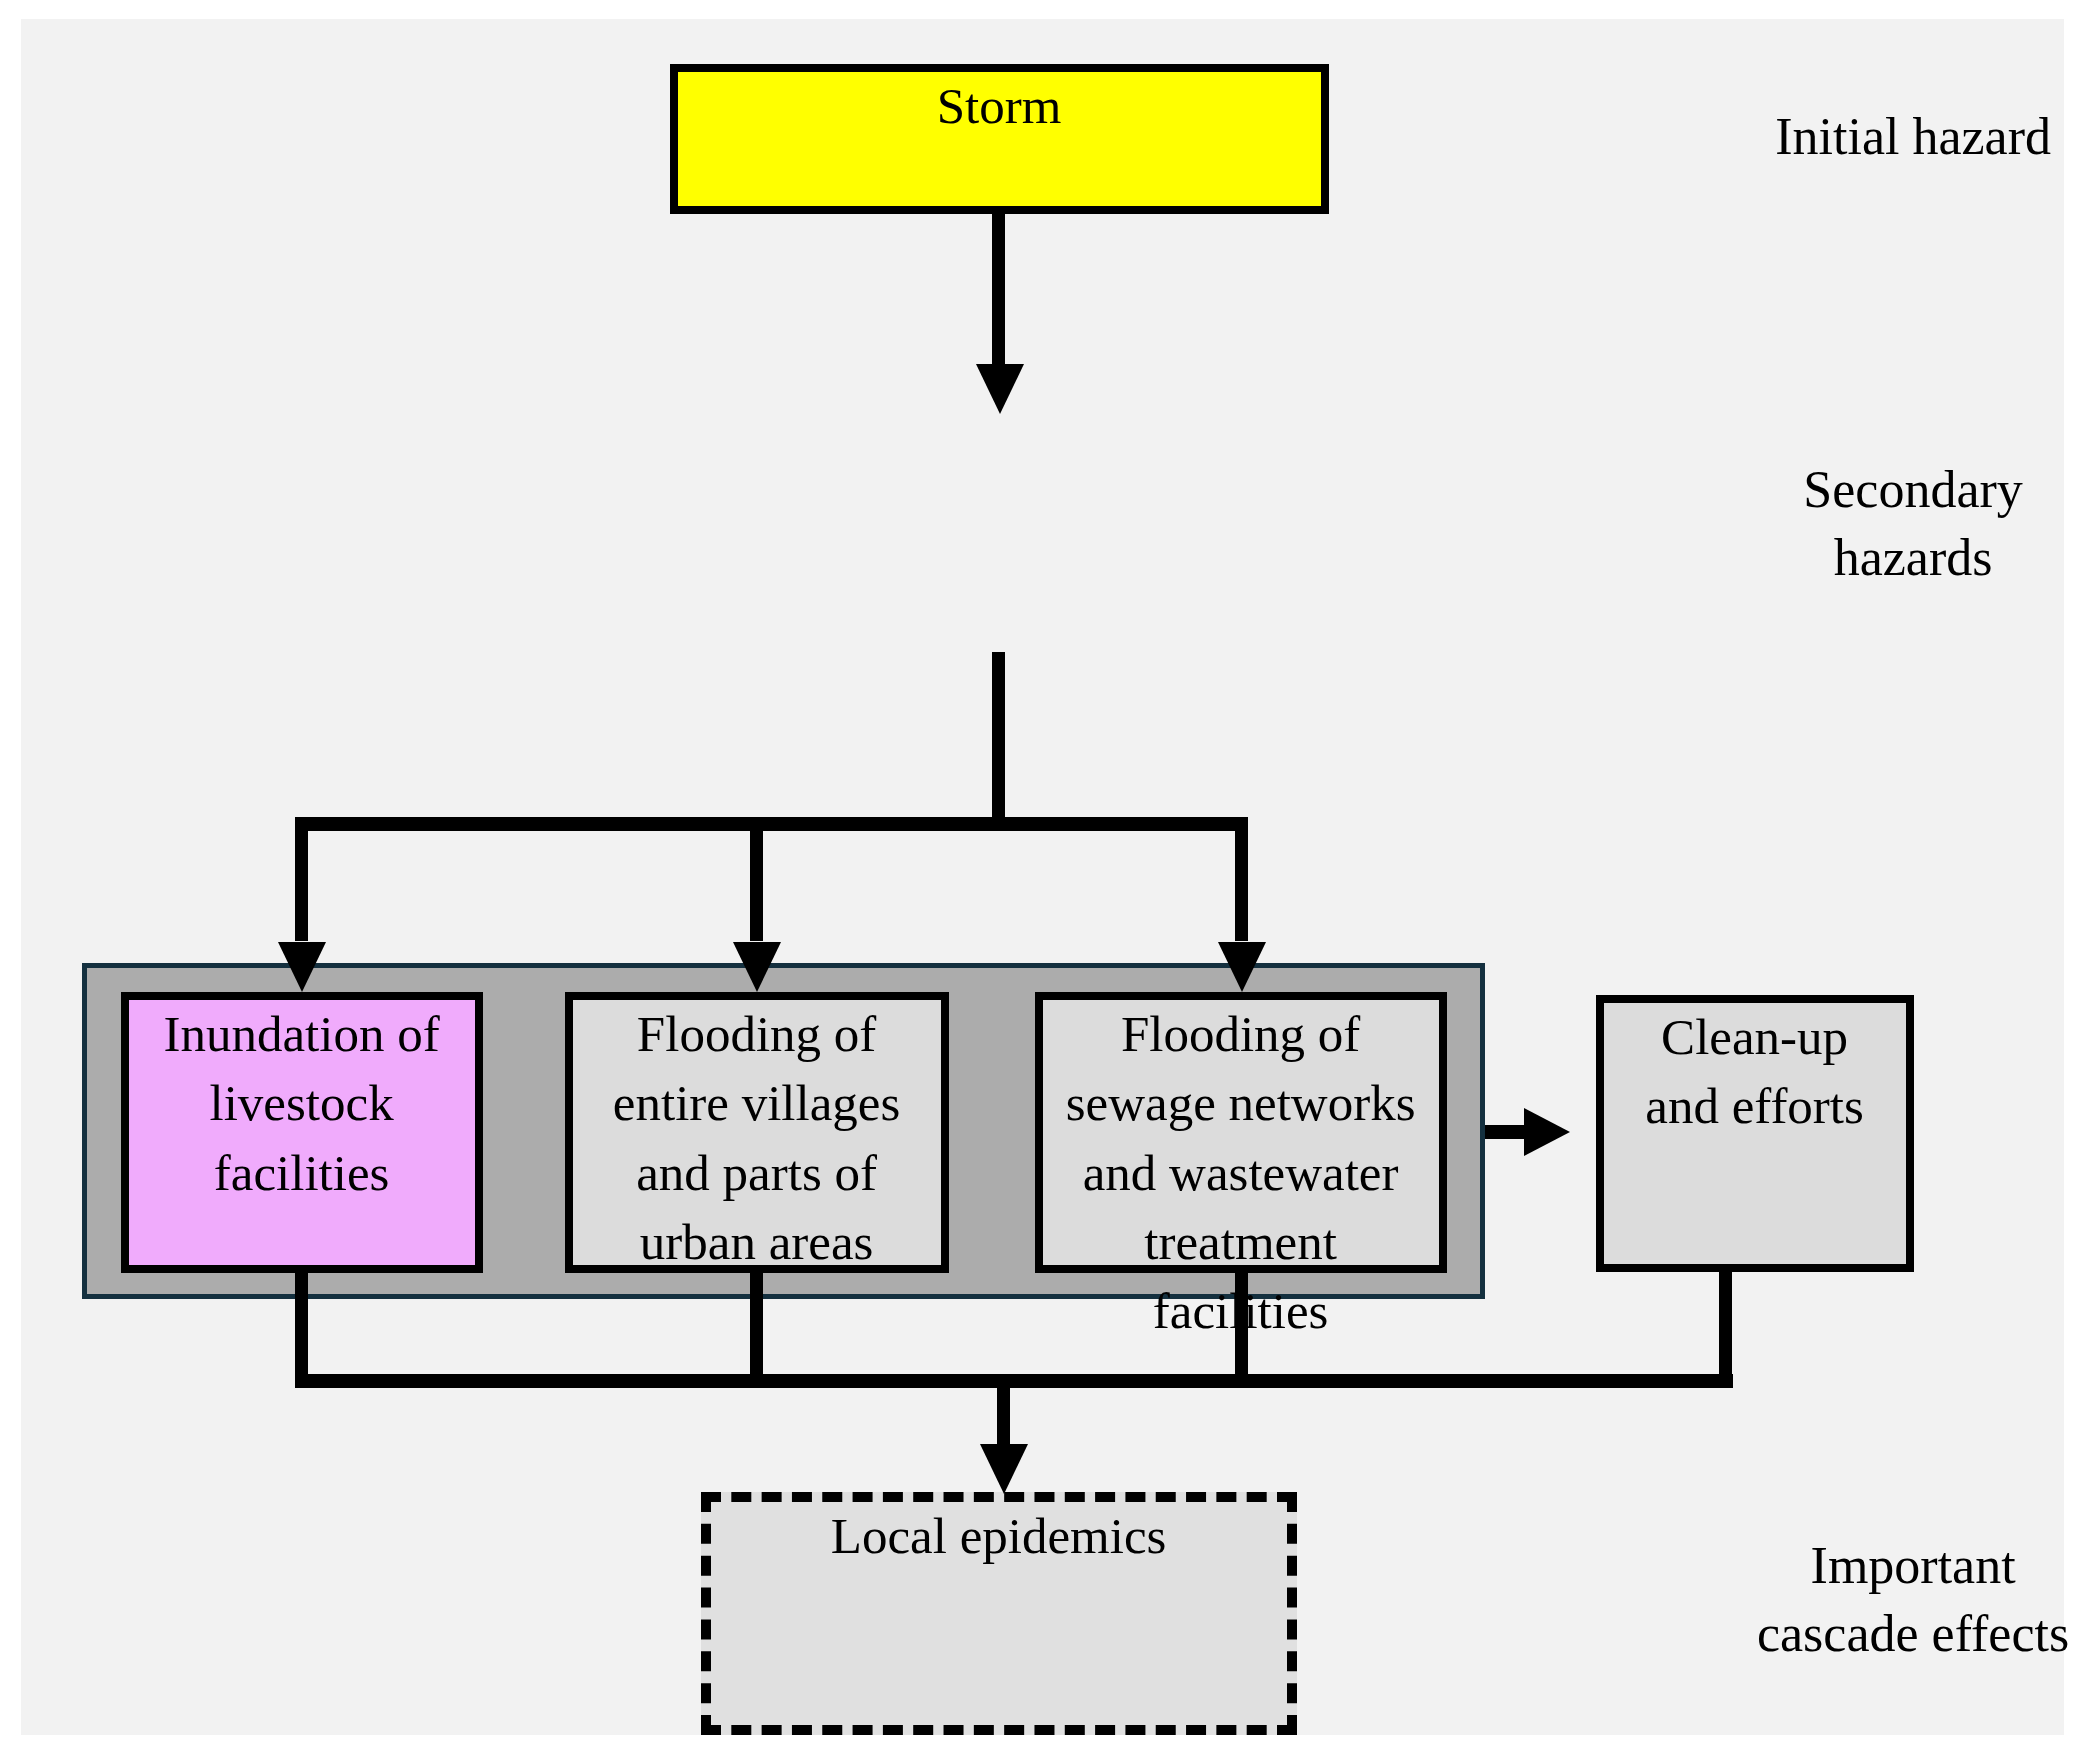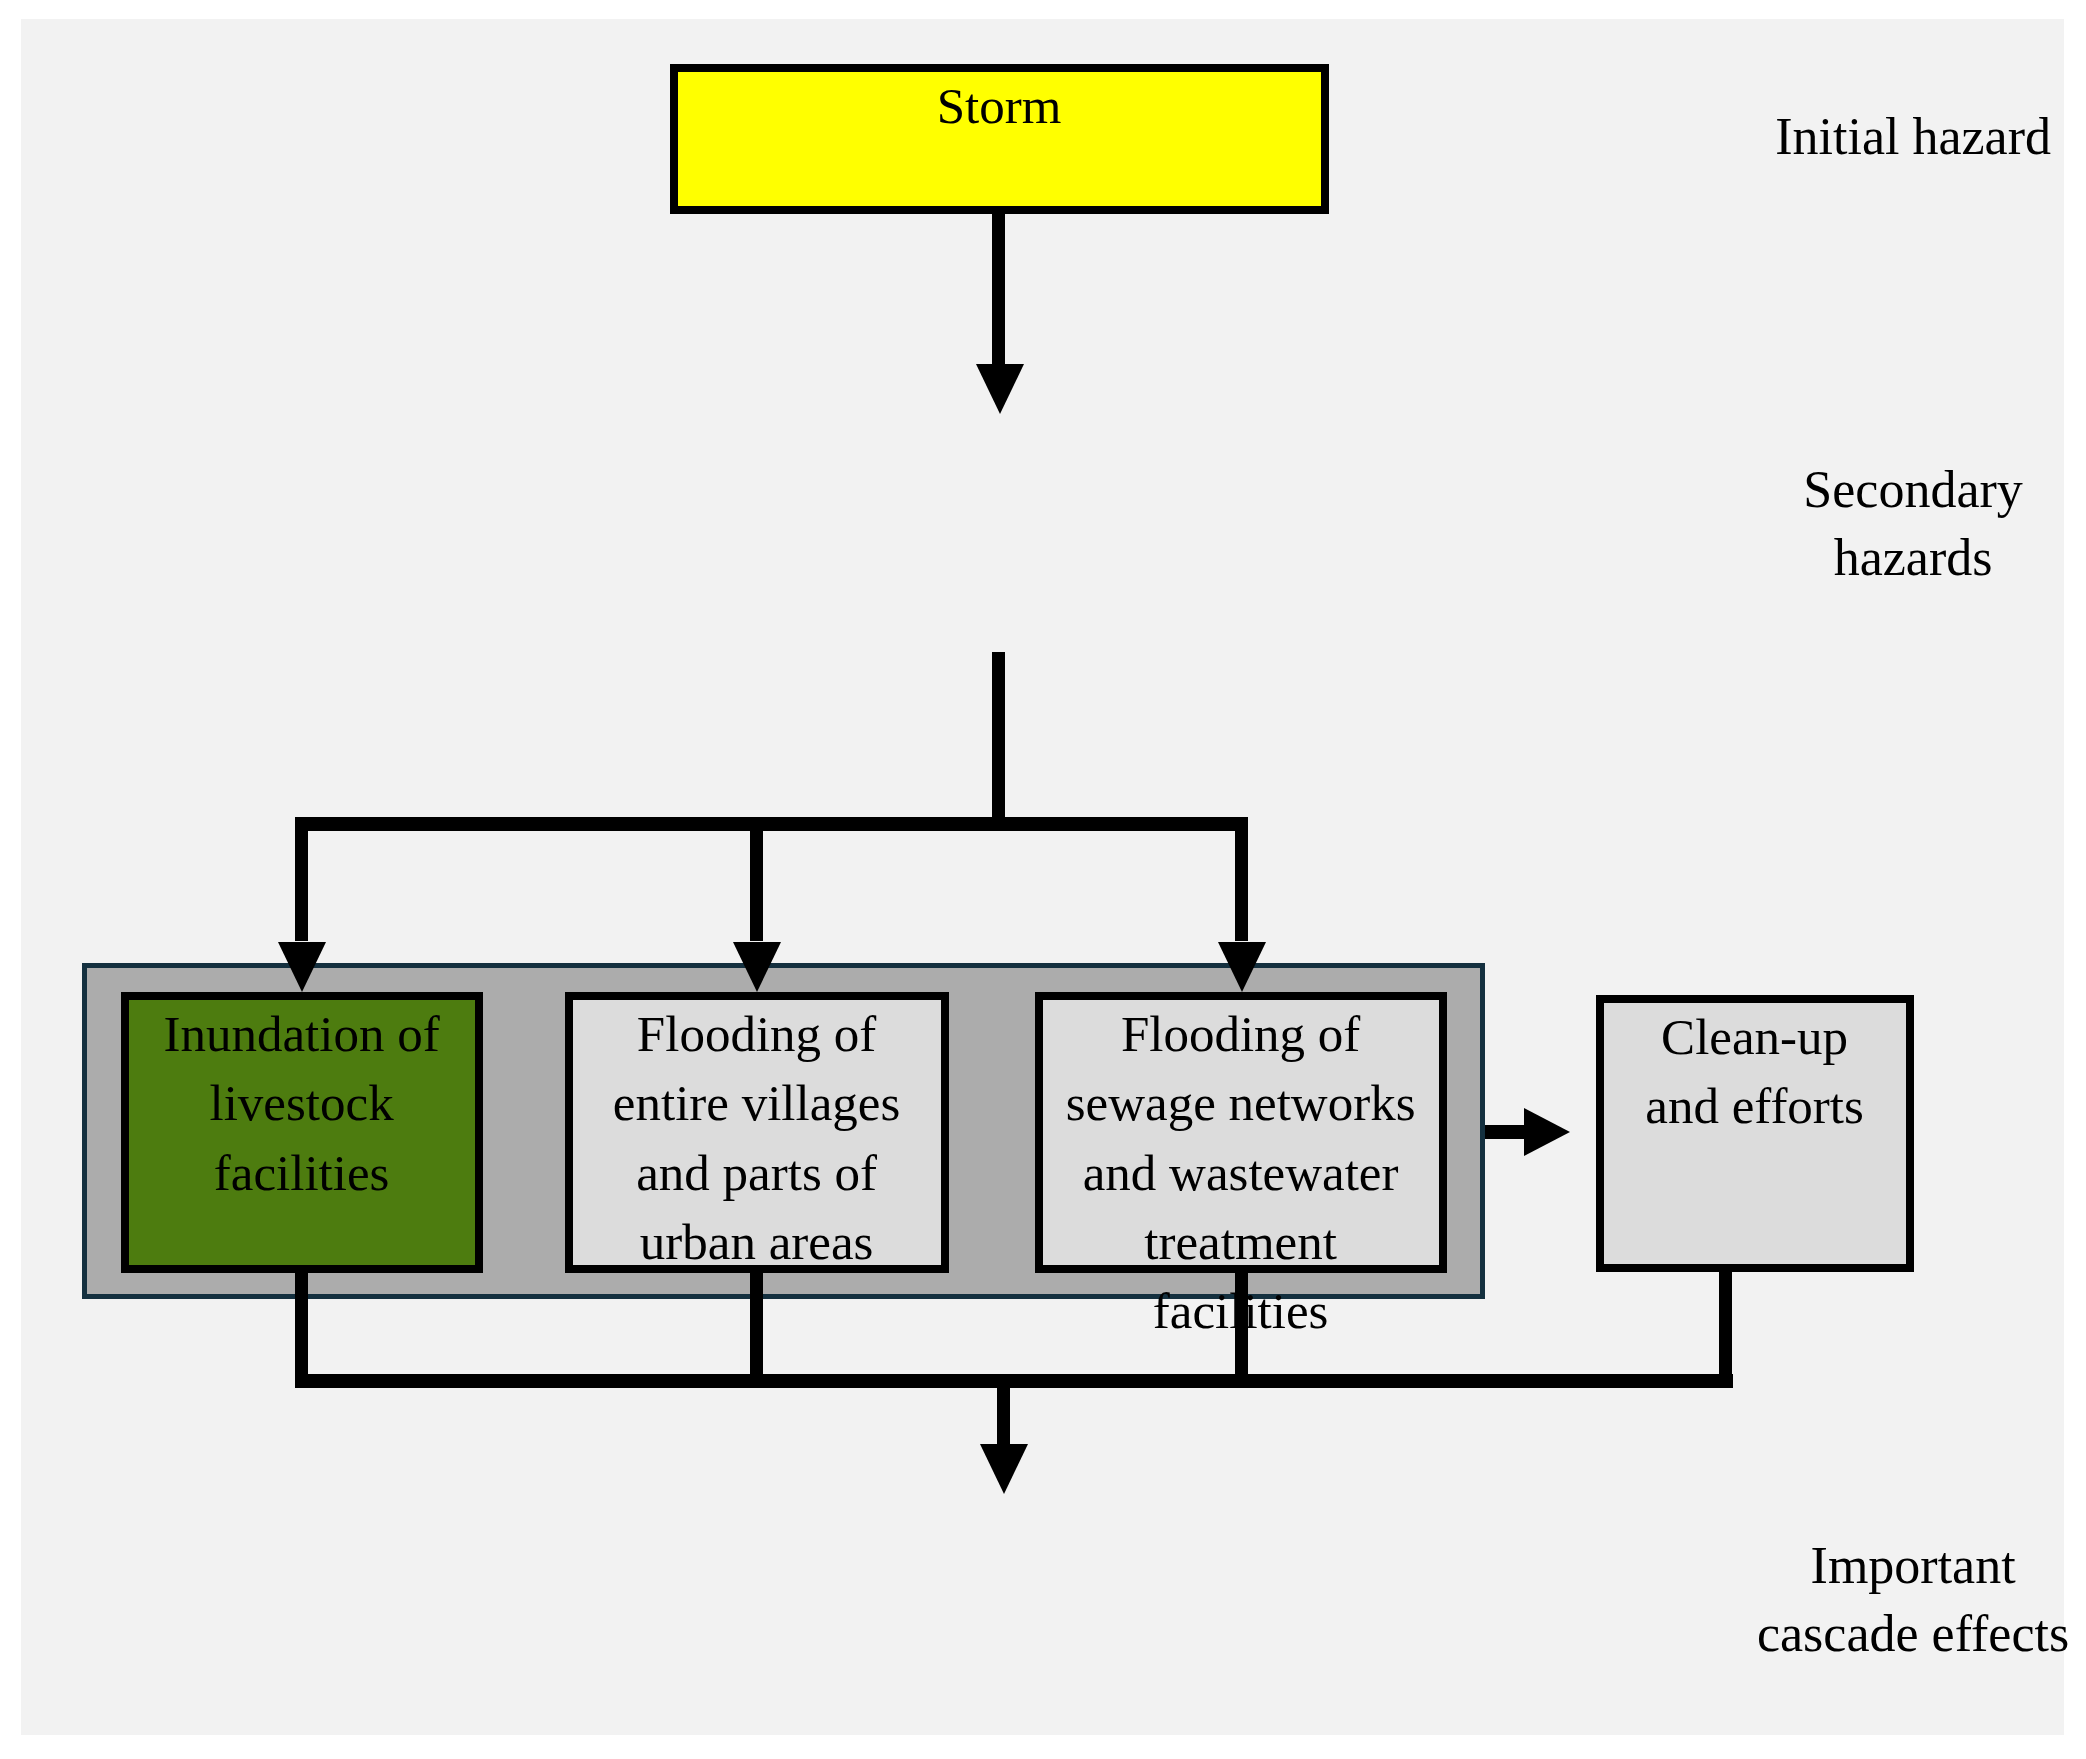--- a/index.html
+++ b/index.html
@@ -10,21 +10,21 @@
   .node{position:absolute;display:flex;align-items:flex-start;justify-content:center;
         box-sizing:border-box;text-align:center;}
   .node-label{white-space:pre-line;font-size:51px;line-height:1.36;color:#000;}
 
   #storm-box{left:649px;top:45px;width:659px;height:150px;background:#ffff00;border:8.7px solid #000;}
   #flooding-box{left:712px;top:395px;width:534px;height:238px;background:#d8e7f5;border:8.7px solid #000;}
 
   #effects-container{position:absolute;left:61px;top:944px;width:1403px;height:336px;
         background:#acacac;border:5.6px solid #14303f;box-sizing:border-box;}
 
-  #inundation-box{left:100px;top:973px;width:362px;height:281px;background:#4d7c0f;border:8.7px solid #000;}
+  #inundation-box{left:100px;top:973px;width:362px;height:281px;background:#f0abfc;border:8.7px solid #000;}
   #villages-box{left:544px;top:973px;width:384px;height:281px;background:#dcdcdc;border:8.7px solid #000;}
   #sewage-box{left:1014px;top:973px;width:412px;height:281px;background:#dcdcdc;border:8.7px solid #000;}
   #cleanup-box{left:1546px;top:976px;width:318px;height:277px;background:#dcdcdc;border:8.7px solid #000;margin-left:29px;}
   #epidemics-box{left:680px;top:1473px;width:596px;height:243px;background:#e0e0e0;border:10px dashed #000;}
 
   .vline,.hline{position:absolute;background:#000;}
   .head-down{position:absolute;width:0;height:0;
         border-left:24px solid transparent;border-right:24px solid transparent;border-top:50px solid #000;}
   .head-right{position:absolute;width:0;height:0;
         border-top:24px solid transparent;border-bottom:24px solid transparent;border-left:46px solid #000;}
@@ -90,20 +90,23 @@
 and wastewater
 treatment
 facilities</span>
     </div>
 
     <div class="node" id="cleanup-box">
       <span class="node-label">Clean-up
 and efforts</span>
     </div>
 
+    <div class="node" id="epidemics-box">
+      <span class="node-label">Local epidemics</span>
+    </div>
 
     <div class="vline" id="stem-storm"></div>
     <div class="head-down" id="head-storm"></div>
 
     <div class="vline" id="stem-flooding"></div>
     <div class="hline" id="branch-line"></div>
 
     <div class="vline" id="armL"></div>
     <div class="head-down" id="headL"></div>
     <div class="vline" id="armM"></div>

